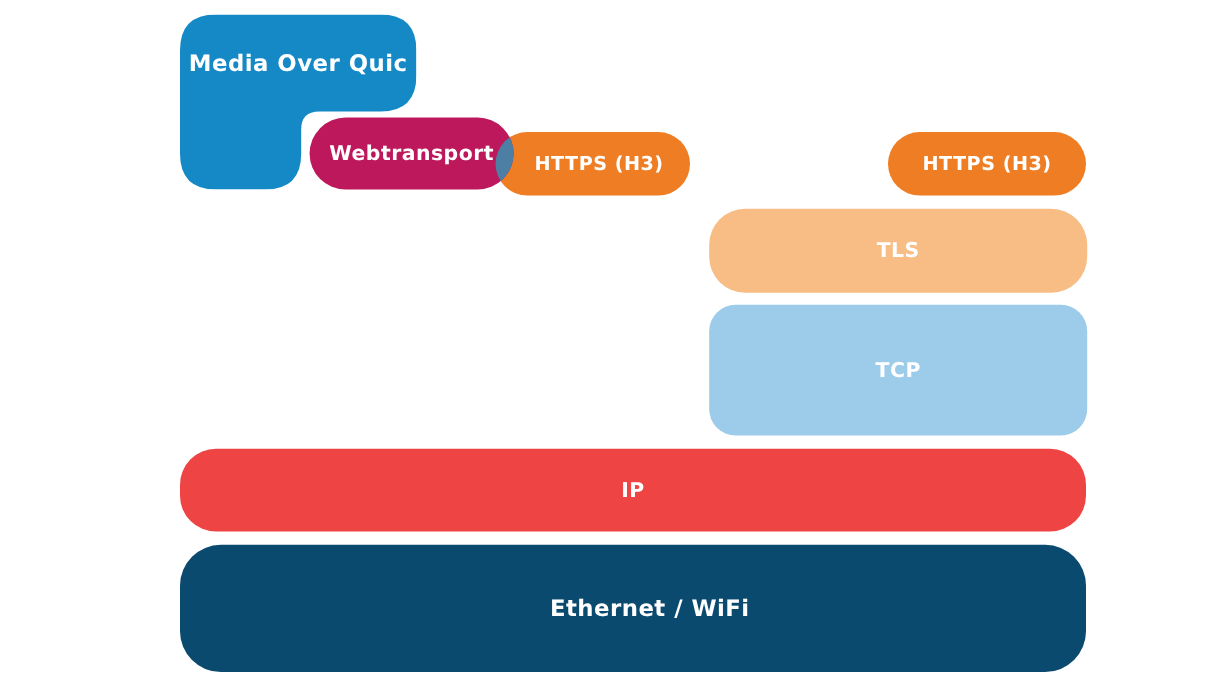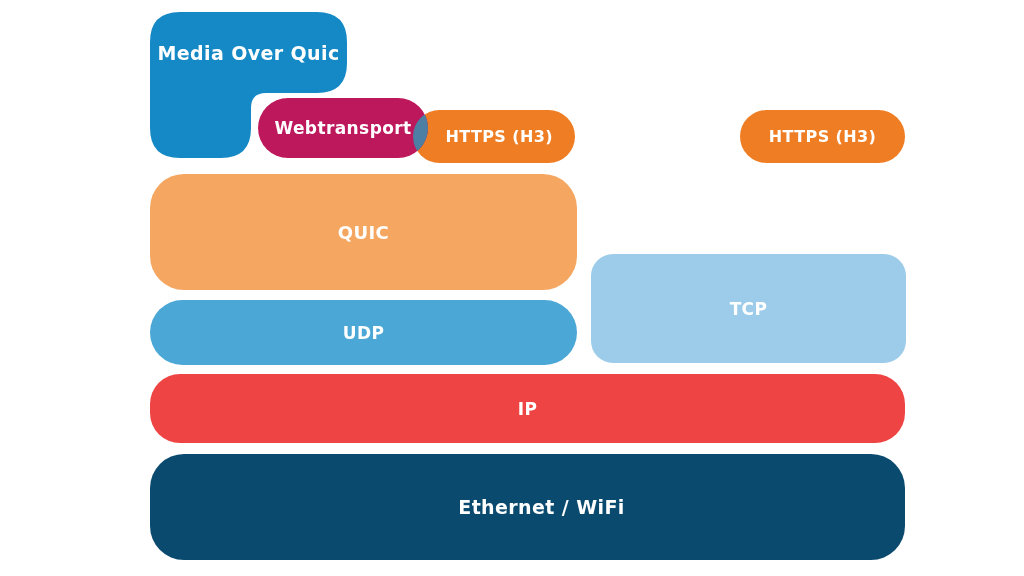--- a/index.html
+++ b/index.html
@@ -101,32 +101,29 @@
   </div>
 
   <div class="overlap-clip">
     <div class="overlap-lens" style="background: rgb(76, 127, 163);"></div>
   </div>
 
   <div class="box https-right" style="background: rgb(239, 125, 35);">
     <span class="label">HTTPS (H3)</span>
   </div>
 
-  <div class="box quic" style="background: rgb(245, 166, 97);">
-    <span class="label">QUIC</span>
+
+  <div class="box tls" style="background: rgb(248, 188, 133);">
+    <span class="label">TLS</span>
   </div>
-
 
   <div class="box tcp" style="background: rgb(156, 204, 233);">
     <span class="label">TCP</span>
   </div>
 
-  <div class="box udp" style="background: rgb(75, 167, 213);">
-    <span class="label">UDP</span>
-  </div>
 
   <div class="box ip" style="background: #ef4444;">
     <span class="label">IP</span>
   </div>
 
   <div class="box ethernet" style="background: rgb(11, 74, 111); padding-left: 28px;">
     <span class="label">Ethernet / WiFi</span>
   </div>
 
 </div>

